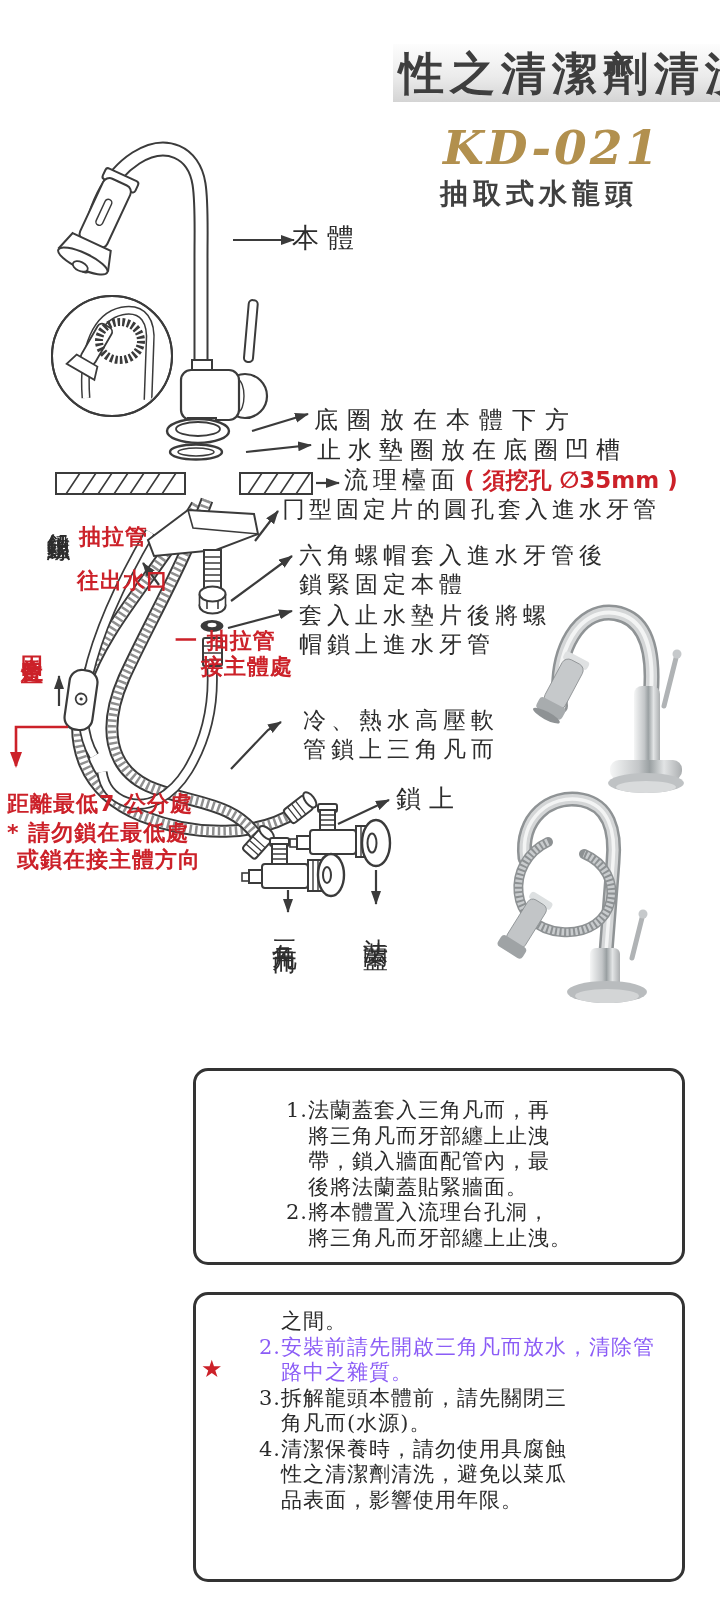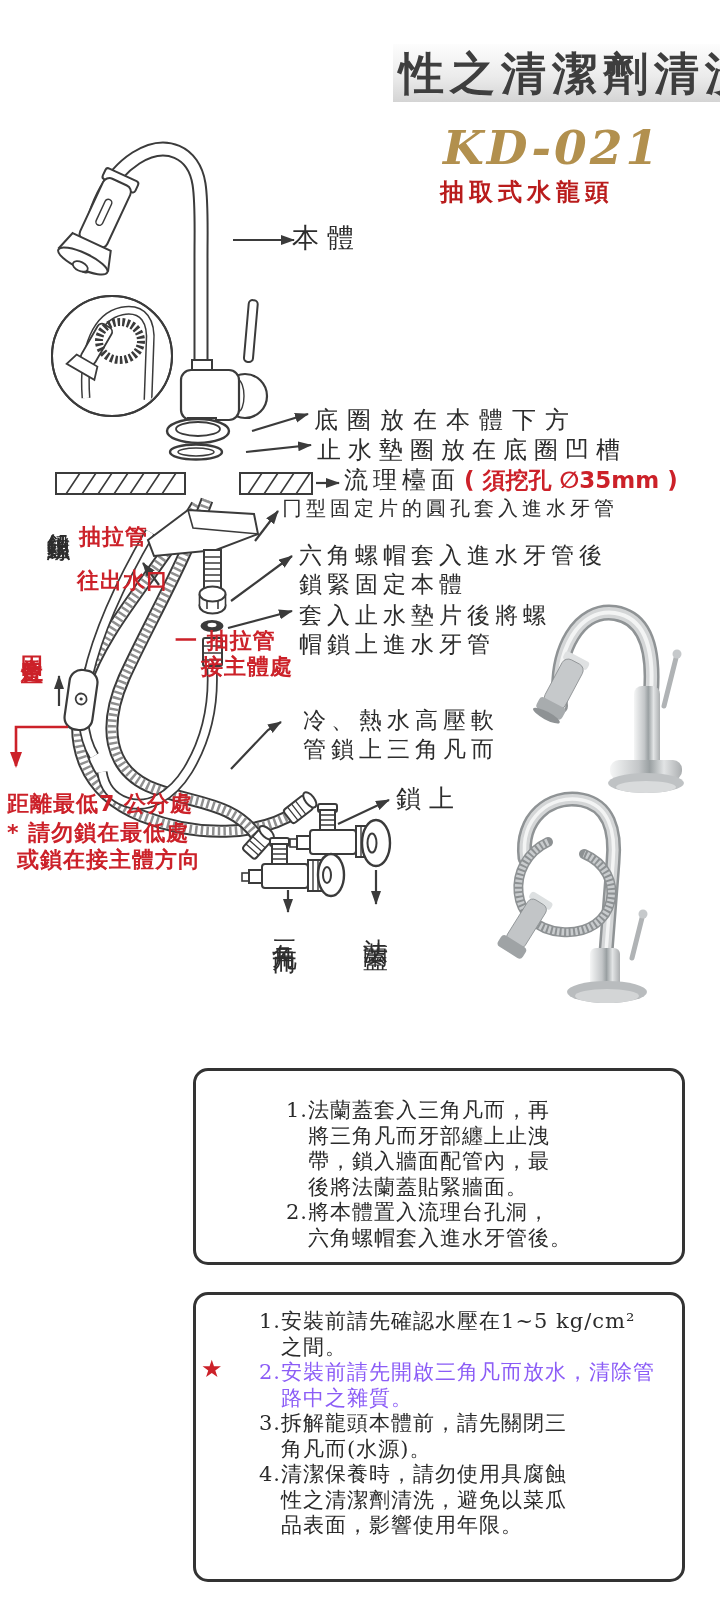--- a/index.html
+++ b/index.html
@@ -18,33 +18,33 @@
   .title-text{
     font-family:"DejaVu Sans", sans-serif; font-weight:bold;
     font-size:45px; color:#3e3e3e; letter-spacing:6px; white-space:nowrap; line-height:1;
   }
   .model-code{
     left:443px; top:124px; font-family:"DejaVu Serif", serif; font-style:italic; font-weight:bold;
     font-size:47px; color:#b2904e; letter-spacing:3px; line-height:1;
   }
   .model-sub{
     left:440px; top:180px; font-family:"DejaVu Sans", sans-serif; font-weight:bold;
-    font-size:24px; color:#b91c1c; letter-spacing:5px; line-height:1;
+    font-size:28px; color:#404040; letter-spacing:5px; line-height:1;
   }
   
   .lbl{ color:#2d2d2d; white-space:nowrap; line-height:1; }
   .lbl .row{ line-height:29px; }
   .red{ color:#cc2129; font-family:"DejaVu Sans", sans-serif; font-weight:bold; }
   .vert{ writing-mode:vertical-rl; text-orientation:upright; }
   .l-body      { left:292px; top:224px; font-size:27px; letter-spacing:8px; }
   .l-basering  { left:314px; top:408px; font-size:24px; letter-spacing:9px;text-align:right; }
   .l-sealring  { left:317px; top:438px; font-size:24px; letter-spacing:7px; }
   .l-counter   { left:344px; top:468px; font-size:24px; letter-spacing:5px; }
   .l-counter .note{ font-size:23px; letter-spacing:0; margin-left:4px; }
-  .l-bracket   { left:282px; top:498px; font-size:20px; letter-spacing:4px; }
+  .l-bracket   { left:282px; top:498px; font-size:23px; letter-spacing:4px; }
   .l-hexnut    { left:299px; top:541px; font-size:23px; letter-spacing:5px; }
   .l-washer    { left:299px; top:601px; font-size:23px; letter-spacing:5px; }
   .l-hose      { left:303px; top:706px; font-size:23px; letter-spacing:5px; }
   .l-lockon    { left:396px; top:786px; font-size:25px; letter-spacing:8px; }
   .l-valve     { left:272px; top:920px; font-size:25px; letter-spacing:4px; height:130px; }
   .l-flange    { left:363px; top:918px; font-size:25px; letter-spacing:4px; height:100px; }
   .l-plumb     { left:47px;  top:516px; font-size:23px; letter-spacing:1px; height:152px; color:#2d2d2d; }
   .l-pullhose  { left:79px;  top:522px; font-size:22px; letter-spacing:1px; }
   .l-outlet    { left:77px;  top:566px; font-size:22px; letter-spacing:1px; }
   .l-fixedpos  { left:17px;  top:638px; font-size:22px; letter-spacing:2px; height:104px; }
@@ -332,26 +332,25 @@
   <div class="abs red l-dist1">距離最低7 公分處</div>
   <div class="abs red l-dist2">* 請勿鎖在最低處</div>
   <div class="abs red l-dist3">或鎖在接主體方向</div>
 
   <div class="box box1">
     <div class="bline">1.法蘭蓋套入三角凡而，再</div>
     <div class="bline ind">將三角凡而牙部纏上止洩</div>
     <div class="bline ind">帶，鎖入牆面配管內，最</div>
     <div class="bline ind">後將法蘭蓋貼緊牆面。</div>
     <div class="bline">2.將本體置入流理台孔洞，</div>
-    <div class="bline ind">六角螺帽套入進水牙管後。</div>
+    <div class="bline ind">將三角凡而牙部纏上止洩。</div>
   </div>
 
   <div class="box box2">
     <span class="star">★</span>
-    <div class="bline">1.安裝前請先確認水壓在1~5 kg/cm²</div>
     <div class="bline ind">之間。</div>
     <div class="bline bred">2.安裝前請先開啟三角凡而放水，清除管</div>
     <div class="bline bred ind">路中之雜質。</div>
     <div class="bline">3.拆解龍頭本體前，請先關閉三</div>
     <div class="bline ind">角凡而(水源)。</div>
     <div class="bline">4.清潔保養時，請勿使用具腐蝕</div>
     <div class="bline ind">性之清潔劑清洗，避免以菜瓜</div>
     <div class="bline ind">品表面，影響使用年限。</div>
   </div>
 

